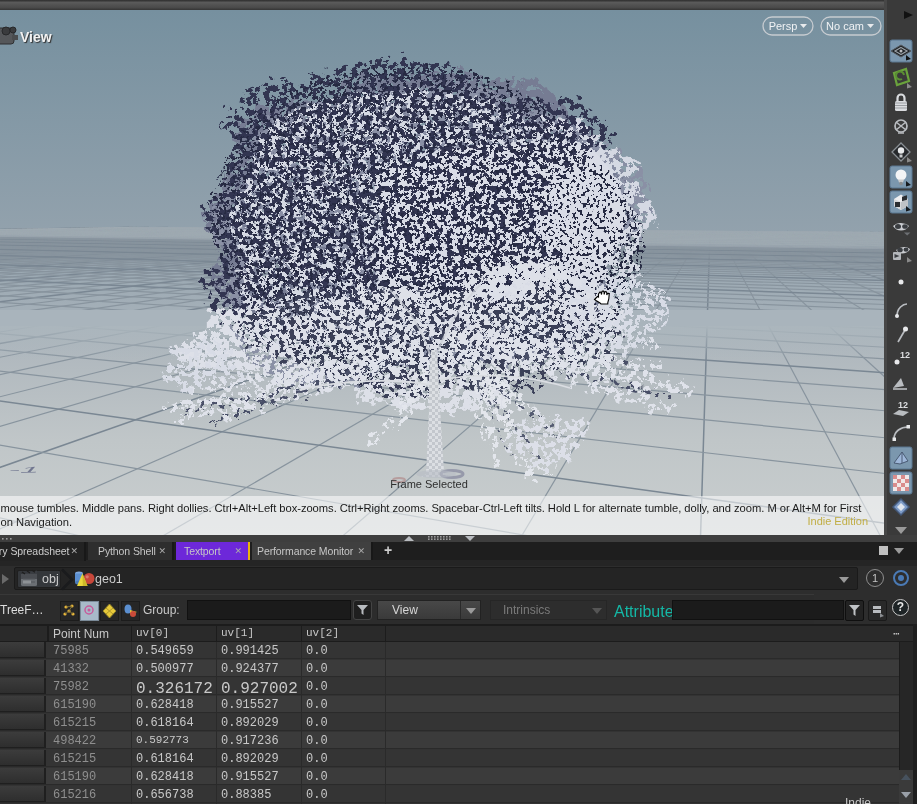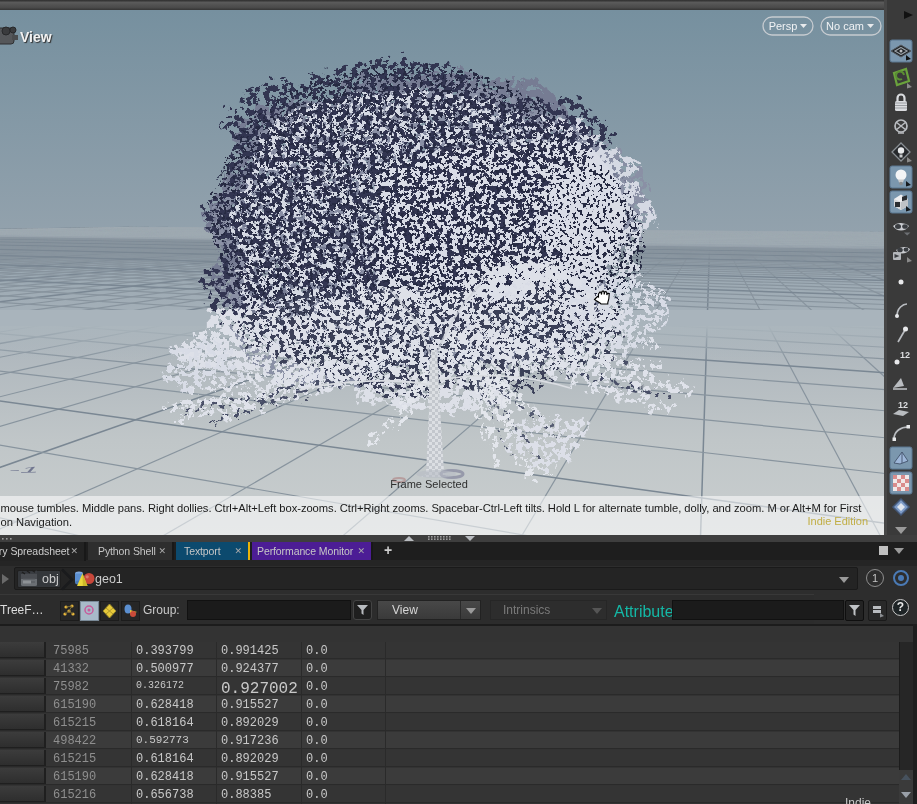--- a/index.html
+++ b/index.html
@@ -703,22 +703,22 @@
         <rect x="6" y="3" width="1.6" height="1.6"></rect>
         <rect x="10" y="3" width="1.6" height="1.6"></rect>
       </g>
 </svg>
 </div>
 
 <div class="abs" style="left:0;top:542px;width:917px;height:24px;background:#252525">
   <div class="abs" style="left:0;top:0;width:917px;height:18px;background:#1e1e1e"></div>
   <div class="abs" style="left:0;top:0;width:86px;height:19px;background:#232323;color:#cdcdcd;font-size:10.5px;line-height:18px;border-right:2px solid #181818"><span style="margin-left:-4px;letter-spacing:-0.05px">try Spreadsheet</span><span style="position:absolute;right:6px;color:#aaa;font-size:9px">✕</span></div>
   <div class="abs" style="left:88px;top:0;width:86px;height:18px;background:#2e2e2e;color:#c6c6c6;font-size:10.5px;line-height:18px;border-right:2px solid #181818"><span style="margin-left:10px;letter-spacing:-0.1px">Python Shell</span><span style="position:absolute;right:6px;color:#aaa;font-size:9px">✕</span></div>
-  <div class="abs" style="left:176px;top:0;width:74px;height:18px;background:#0c4a6e;color:#c6c6c6;font-size:10.5px;line-height:18px;border-right:2px solid #eab308"><span style="margin-left:8px;letter-spacing:-0.1px">Textport</span><span style="position:absolute;right:6px;color:#aaa;font-size:9px">✕</span></div>
-  <div class="abs" style="left:252px;top:0;width:121px;height:18px;background:#4c1d95;color:#c6c6c6;font-size:10.5px;line-height:18px;border-right:2px solid #181818"><span style="margin-left:5px;letter-spacing:-0.1px">Performance Monitor</span><span style="position:absolute;right:6px;color:#aaa;font-size:9px">✕</span></div>
+  <div class="abs" style="left:176px;top:0;width:74px;height:18px;background:#6d28d9;color:#c6c6c6;font-size:10.5px;line-height:18px;border-right:2px solid #eab308"><span style="margin-left:8px;letter-spacing:-0.1px">Textport</span><span style="position:absolute;right:6px;color:#aaa;font-size:9px">✕</span></div>
+  <div class="abs" style="left:252px;top:0;width:121px;height:18px;background:#404040;color:#c6c6c6;font-size:10.5px;line-height:18px;border-right:2px solid #181818"><span style="margin-left:5px;letter-spacing:-0.1px">Performance Monitor</span><span style="position:absolute;right:6px;color:#aaa;font-size:9px">✕</span></div>
   <div class="abs" style="left:380px;top:0;width:16px;height:18px;color:#cdcdcd;font-size:14px;font-weight:bold;line-height:17px;text-align:center">+</div>
   <div class="abs" style="left:879px;top:4px;width:9px;height:9px;background:#c0c0c0"></div>
   <div class="abs" style="left:894px;top:6px;width:0;height:0;border-left:5px solid transparent;border-right:5px solid transparent;border-top:6px solid #9a9a9a"></div>
 </div>
 
 <div class="abs" style="left:0;top:566px;width:917px;height:28px;background:#2d2d2d">
   <div class="abs" style="left:2px;top:8px;width:0;height:0;border-top:5px solid transparent;border-bottom:5px solid transparent;border-left:7px solid #6a6a6a"></div>
   <div class="abs" style="left:14px;top:1px;width:844px;height:23px;background:#242424;border:1px solid #1a1a1a;border-radius:2px">
     <div class="abs" style="left:2px;top:2px;width:44px;height:18px;background:#34373b;border:1px solid #1f1f1f;border-radius:2px"></div>
     <svg width="80" height="23" style="position:absolute;left:4px;top:0">
@@ -813,38 +813,50 @@
         <rect x="4" y="5" width="8" height="3" fill="#b9bcc0"></rect>
         <rect x="4" y="9" width="8" height="3" fill="#b9bcc0"></rect>
         <path d="M11,12 l4,3 -4,1.5 z" fill="#8a8d91"></path>
       </svg>
   </div>
   <div class="abs" style="left:892px;top:4px;width:17px;height:17px;border:1.5px solid #c9c9c9;border-radius:50%;color:#e8e8e8;font-size:12px;font-weight:bold;text-align:center;line-height:15px;background:#1e2426">?</div>
 </div>
 
 <div class="abs" style="left:0;top:624px;width:917px;height:180px;background:#333;font-family:'Liberation Mono',monospace">
   <div class="abs" style="left:0;top:0;width:917px;height:2px;background:#1c1c1c"></div>
+  <div class="abs" style="left:0;top:2px;width:917px;height:16px;background:#2a2a2a;border-bottom:1px solid #1c1c1c">
+    <span class="abs" style="left:53px;top:1px;color:#c8c8c8;font-size:12px;font-family:'Liberation Sans'">Point Num</span>
+    <span class="abs" style="left:136px;top:1px;color:#c8c8c8;font-size:11px">uv[0]</span>
+    <span class="abs" style="left:221px;top:1px;color:#c8c8c8;font-size:11px">uv[1]</span>
+    <span class="abs" style="left:306px;top:1px;color:#c8c8c8;font-size:11px">uv[2]</span>
+    <span class="abs" style="left:893px;top:1px;color:#c8c8c8;font-size:11px">⋯</span>
+    <div class="abs" style="left:47px;top:0;width:2px;height:16px;background:#1c1c1c"></div>
+    <div class="abs" style="left:131px;top:0;width:1px;height:16px;background:#1c1c1c"></div>
+    <div class="abs" style="left:216px;top:0;width:1px;height:16px;background:#1c1c1c"></div>
+    <div class="abs" style="left:301px;top:0;width:1px;height:16px;background:#1c1c1c"></div>
+    <div class="abs" style="left:385px;top:0;width:1px;height:16px;background:#1c1c1c"></div>
+  </div>
   <div class="abs" style="left:0;top:18px;width:899px;height:17px;background:#343434;border-bottom:1px solid #2a2a2a">
     <div class="abs" style="left:0;top:0;width:46px;height:16px;background:linear-gradient(#3c3c3c,#2e2e2e);border-bottom:1px solid #1f1f1f;border-right:2px solid #1f1f1f"></div>
     <span class="abs" style="left:53px;top:2px;color:#8f8f8f;font-size:12px">75985</span>
-    <span class="abs" style="left:136px;top:2px;color:#c8c8c8;font-size:12px">0.393799</span>
+    <span class="abs" style="left:136px;top:2px;color:#c8c8c8;font-size:12px">0.549659</span>
     <span class="abs" style="left:221px;top:2px;color:#c8c8c8;font-size:12px">0.991425</span>
     <span class="abs" style="left:306px;top:2px;color:#c8c8c8;font-size:12px">0.0</span>
     </div>
 <div class="abs" style="left:0;top:36px;width:899px;height:17px;background:#3b3b3b;border-bottom:1px solid #2a2a2a">
     <div class="abs" style="left:0;top:0;width:46px;height:16px;background:linear-gradient(#3c3c3c,#2e2e2e);border-bottom:1px solid #1f1f1f;border-right:2px solid #1f1f1f"></div>
     <span class="abs" style="left:53px;top:2px;color:#8f8f8f;font-size:12px">41332</span>
     <span class="abs" style="left:136px;top:2px;color:#c8c8c8;font-size:12px">0.500977</span>
     <span class="abs" style="left:221px;top:2px;color:#c8c8c8;font-size:12px">0.924377</span>
     <span class="abs" style="left:306px;top:2px;color:#c8c8c8;font-size:12px">0.0</span>
     </div>
 <div class="abs" style="left:0;top:54px;width:899px;height:17px;background:#343434;border-bottom:1px solid #2a2a2a">
     <div class="abs" style="left:0;top:0;width:46px;height:16px;background:linear-gradient(#3c3c3c,#2e2e2e);border-bottom:1px solid #1f1f1f;border-right:2px solid #1f1f1f"></div>
     <span class="abs" style="left:53px;top:2px;color:#8f8f8f;font-size:12px">75982</span>
-    <span class="abs" style="left:136px;top:2px;color:#c8c8c8;font-size:10px">0.326172</span>
+    <span class="abs" style="left:136px;top:2px;color:#c8c8c8;font-size:16px">0.326172</span>
     <span class="abs" style="left:221px;top:2px;color:#c8c8c8;font-size:16px">0.927002</span>
     <span class="abs" style="left:306px;top:2px;color:#c8c8c8;font-size:12px">0.0</span>
     </div>
 <div class="abs" style="left:0;top:72px;width:899px;height:17px;background:#3b3b3b;border-bottom:1px solid #2a2a2a">
     <div class="abs" style="left:0;top:0;width:46px;height:16px;background:linear-gradient(#3c3c3c,#2e2e2e);border-bottom:1px solid #1f1f1f;border-right:2px solid #1f1f1f"></div>
     <span class="abs" style="left:53px;top:2px;color:#8f8f8f;font-size:12px">615190</span>
     <span class="abs" style="left:136px;top:2px;color:#c8c8c8;font-size:12px">0.628418</span>
     <span class="abs" style="left:221px;top:2px;color:#c8c8c8;font-size:12px">0.915527</span>
     <span class="abs" style="left:306px;top:2px;color:#c8c8c8;font-size:12px">0.0</span>
     </div>

